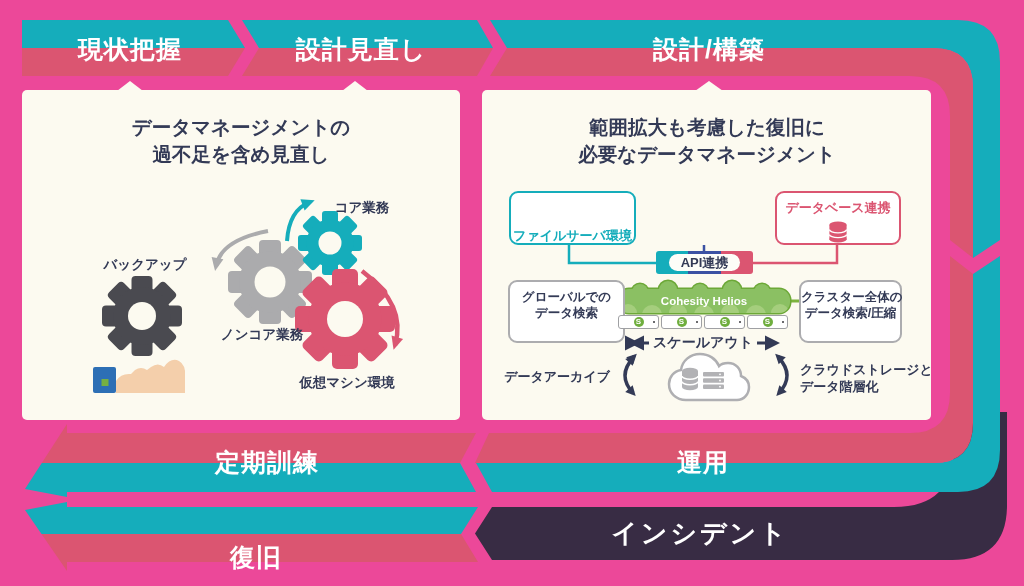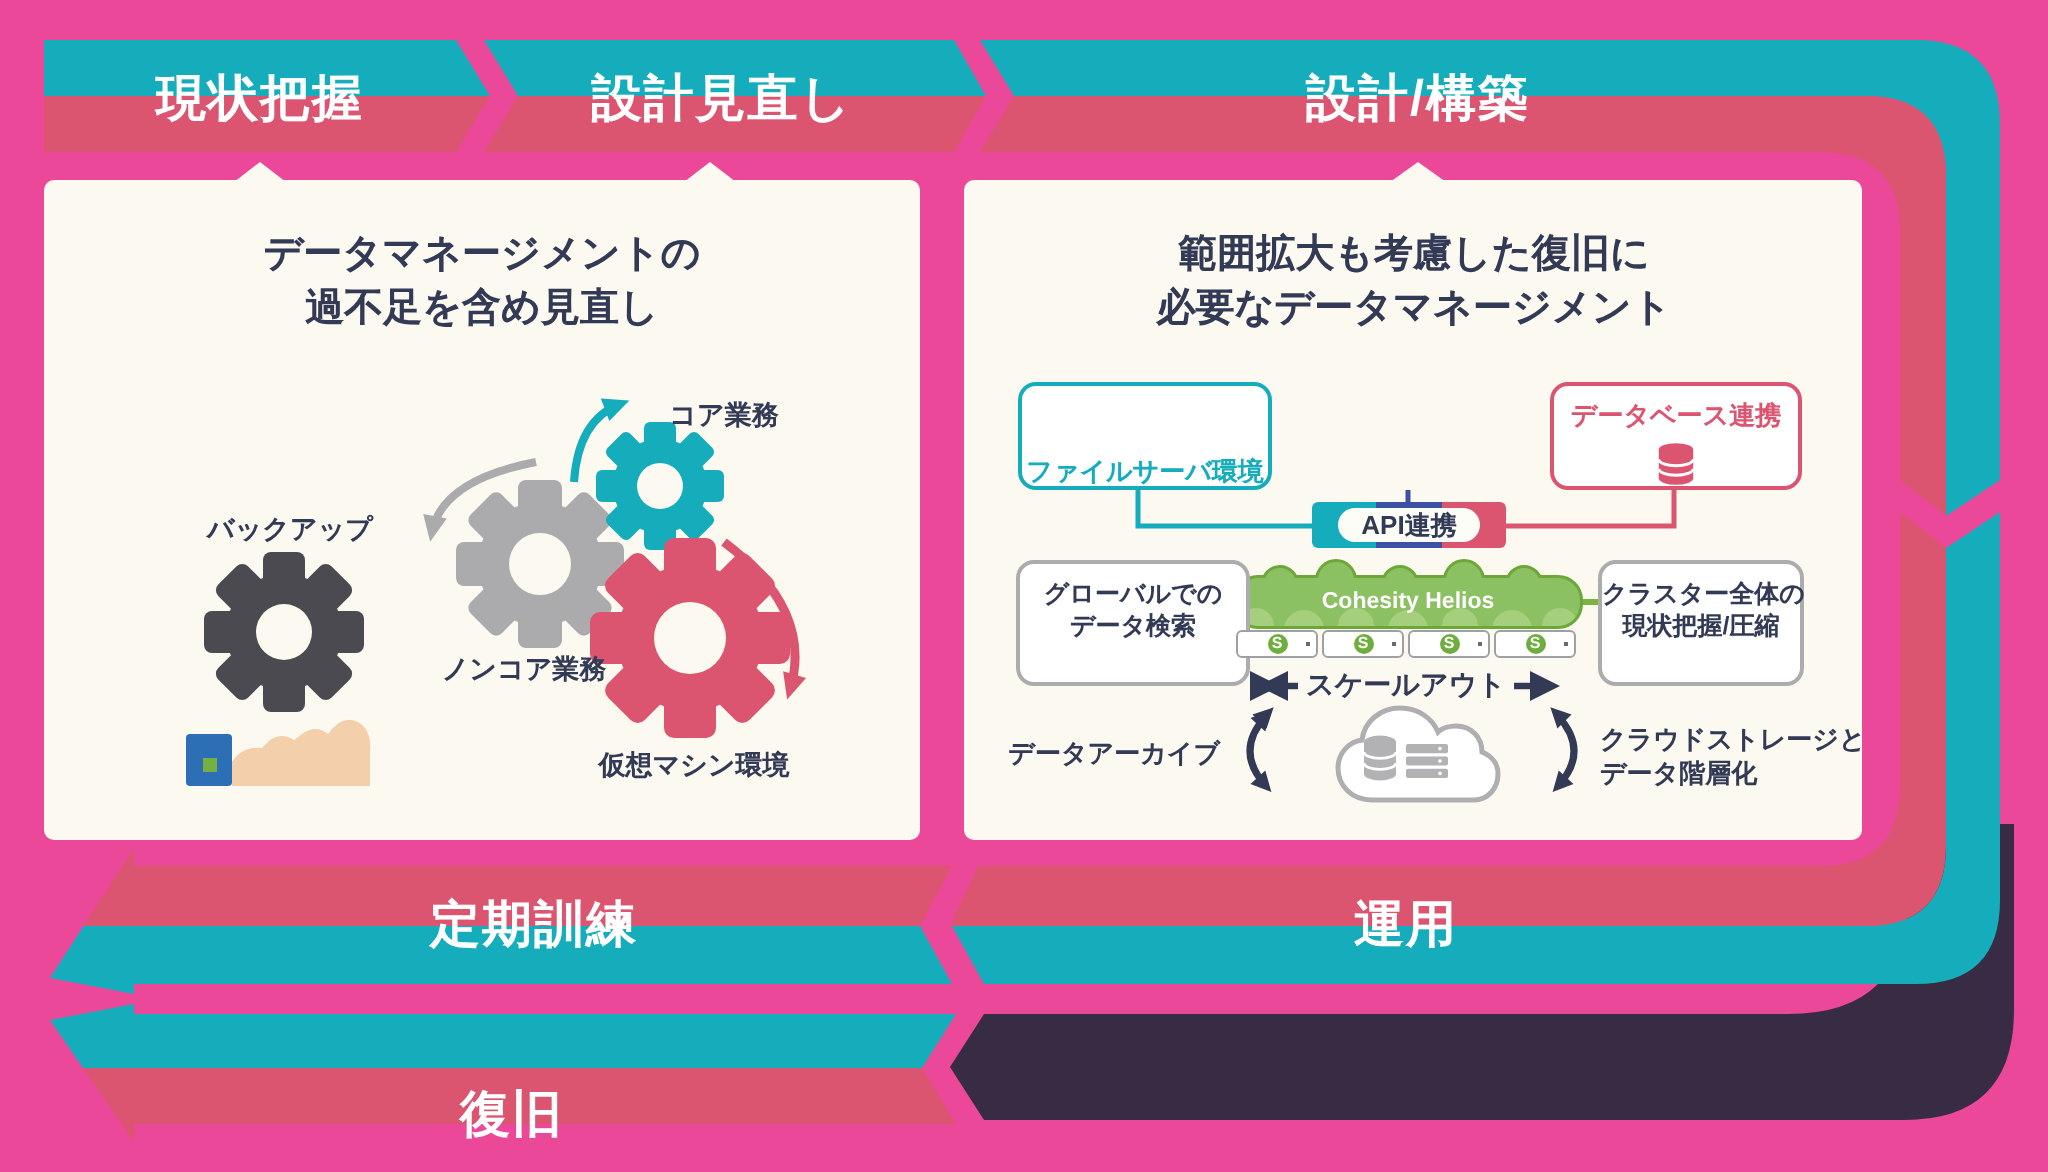--- a/index.html
+++ b/index.html
@@ -231,20 +231,21 @@
       <rect x="850.5" y="338.5" width="2.6" height="2.6" fill="#3B51A3"></rect>
     </g>
   </svg>
 
   <div class="abs band-label" style="left:130px;top:49px;">現状把握</div>
   <div class="abs band-label" style="left:361px;top:49px;">設計見直し</div>
   <div class="abs band-label" style="left:709px;top:49px;">設計/構築</div>
   <div class="abs band-label" style="left:267px;top:462px;">定期訓練</div>
   <div class="abs band-label" style="left:703px;top:462px;">運用</div>
   <div class="abs band-label" style="left:256px;top:534px;margin-top:23px;">復旧</div>
+  <div class="abs band-label big" style="left:700px;top:533px;">インシデント</div>
 
   <div class="abs panel-title" style="left:241px;top:114px;">
     <div>データマネージメントの</div>
     <div>過不足を含め見直し</div>
   </div>
   <div class="abs gear-label" style="left:145px;top:265px;">バックアップ</div>
   <div class="abs gear-label" style="left:362px;top:208px;">コア業務</div>
   <div class="abs gear-label" style="left:262px;top:335px;">ノンコア業務</div>
   <div class="abs gear-label" style="left:347px;top:383px;">仮想マシン環境</div>
 
@@ -285,21 +286,21 @@
     <div class="api-pill">API連携</div>
   </div>
 
   <div class="abs gray-box" style="left:508px;top:280px;width:117px;height:63px;">
     <div class="line">グローバルでの</div>
     <div class="line">データ検索</div>
   </div>
 
   <div class="abs gray-box" style="left:799px;top:280px;width:103px;height:63px;">
     <div class="line">クラスター全体の</div>
-    <div class="line">現状把握/圧縮</div>
+    <div class="line">データ検索/圧縮</div>
   </div>
 
   <div class="abs helios-label" style="left:704px;top:301px;">Cohesity Helios</div>
   <div class="abs" id="nodes" style="left:618px;top:315px;">
       <span class="node">
         <span class="node-led">S</span>
         <span class="node-dot"></span>
       </span>
       <span class="node">
         <span class="node-led">S</span>

